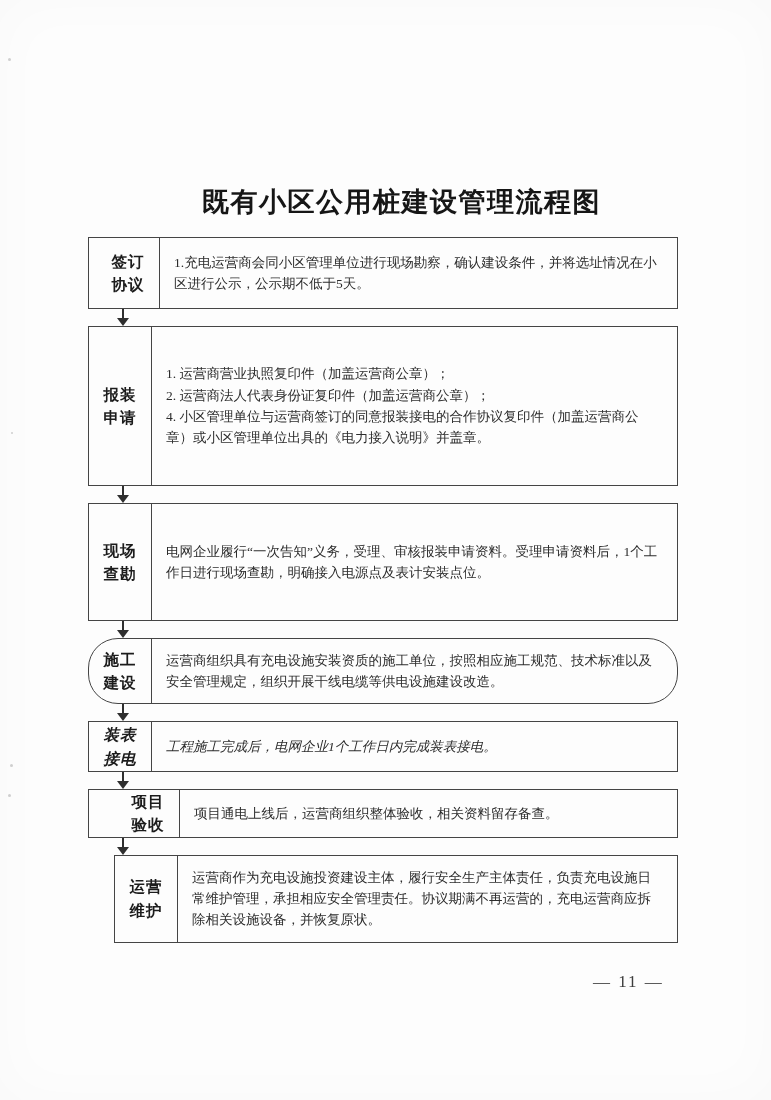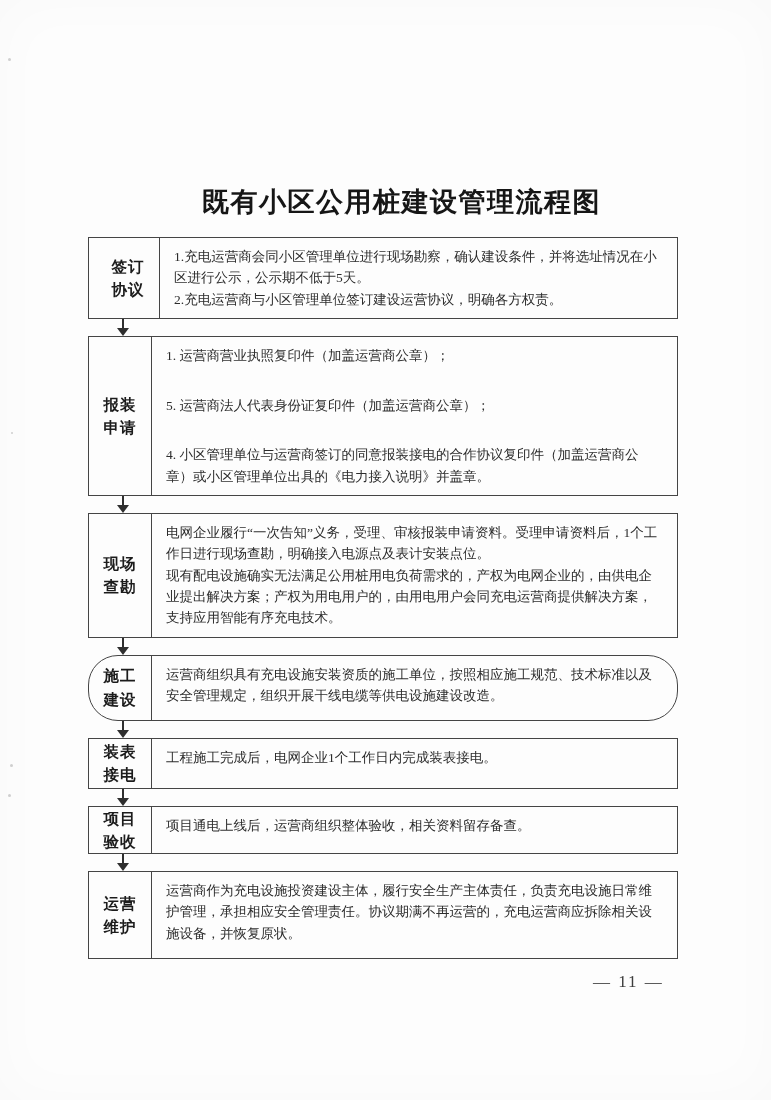--- a/index.html
+++ b/index.html
@@ -41,44 +41,44 @@
     display: flex;
     align-items: stretch;
     border: 1.5px solid #454545;
     box-sizing: border-box;
     background: transparent;
   }
   .step-1 { min-height: 72px; padding-left: 8px; }
   .step-2 { min-height: 160px; }
   .step-3 { min-height: 118px; }
   .step-4 { min-height: 66px; border-radius: 30px; }
-  .step-5 { min-height: 51px; }
-  .step-6 { min-height: 48px; }
-  .step-7 { min-height: 88px; }
+  .step-5 { min-height: 51px; font-style: italic; }
+  .step-6 { min-height: 48px; padding-left: 28px; }
+  .step-7 { min-height: 88px; margin-left: 26px; }
   .label-cell {
     flex: 0 0 62px;
     width: 62px;
     border-right: 1.5px solid #454545;
     display: flex;
     flex-direction: column;
     justify-content: center;
     align-items: center;
     font-family: "Liberation Sans", "DejaVu Sans", sans-serif;
     font-weight: 700;
     font-size: 15.5px;
     line-height: 1.5;
     letter-spacing: 1px;
     color: #1c1c1c;
   }
   .content-cell {
     flex: 1 1 auto;
     padding: 8px 13px 8px 14px;
     display: flex;
     flex-direction: column;
-    justify-content: space-between;
+    justify-content: center;
     font-size: 13.5px;
     line-height: 1.58;
     color: #2c2c2c;
   }
   .content-cell p { margin: 0; }
   .arrow {
     position: relative;
     height: 17px;
     width: 100%;
   }
@@ -123,54 +123,52 @@
   <h1 class="title">既有小区公用桩建设管理流程图</h1>
 
   <div class="flow" id="flow">
   <div class="step step-1">
     <div class="label-cell">
           <div>签订</div>
           <div>协议</div>
         </div>
     <div class="content-cell">
           <p>1.充电运营商会同小区管理单位进行现场勘察，确认建设条件，并将选址情况在小区进行公示，公示期不低于5天。</p>
-          <p>2.充电运营商与小区管理单位签订建设运营协议，明确各方权责。</p>
         </div>
   </div>
 
   <div class="arrow">
     <div class="arrow-line"></div>
     <div class="arrow-head"></div>
   </div>
 
   <div class="step step-2">
     <div class="label-cell">
           <div>报装</div>
           <div>申请</div>
         </div>
     <div class="content-cell">
           <p>1. 运营商营业执照复印件（加盖运营商公章）；</p>
-          <p>5. 运营商法人代表身份证复印件（加盖运营商公章）；</p>
+          <p>2. 运营商法人代表身份证复印件（加盖运营商公章）；</p>
           <p>4. 小区管理单位与运营商签订的同意报装接电的合作协议复印件（加盖运营商公章）或小区管理单位出具的《电力接入说明》并盖章。</p>
         </div>
   </div>
 
   <div class="arrow">
     <div class="arrow-line"></div>
     <div class="arrow-head"></div>
   </div>
 
   <div class="step step-3">
     <div class="label-cell">
           <div>现场</div>
           <div>查勘</div>
         </div>
     <div class="content-cell">
           <p>电网企业履行“一次告知”义务，受理、审核报装申请资料。受理申请资料后，1个工作日进行现场查勘，明确接入电源点及表计安装点位。</p>
-          <p>现有配电设施确实无法满足公用桩用电负荷需求的，产权为电网企业的，由供电企业提出解决方案；产权为用电用户的，由用电用户会同充电运营商提供解决方案，支持应用智能有序充电技术。</p>
         </div>
   </div>
 
   <div class="arrow">
     <div class="arrow-line"></div>
     <div class="arrow-head"></div>
   </div>
 
   <div class="step step-4">
     <div class="label-cell">

